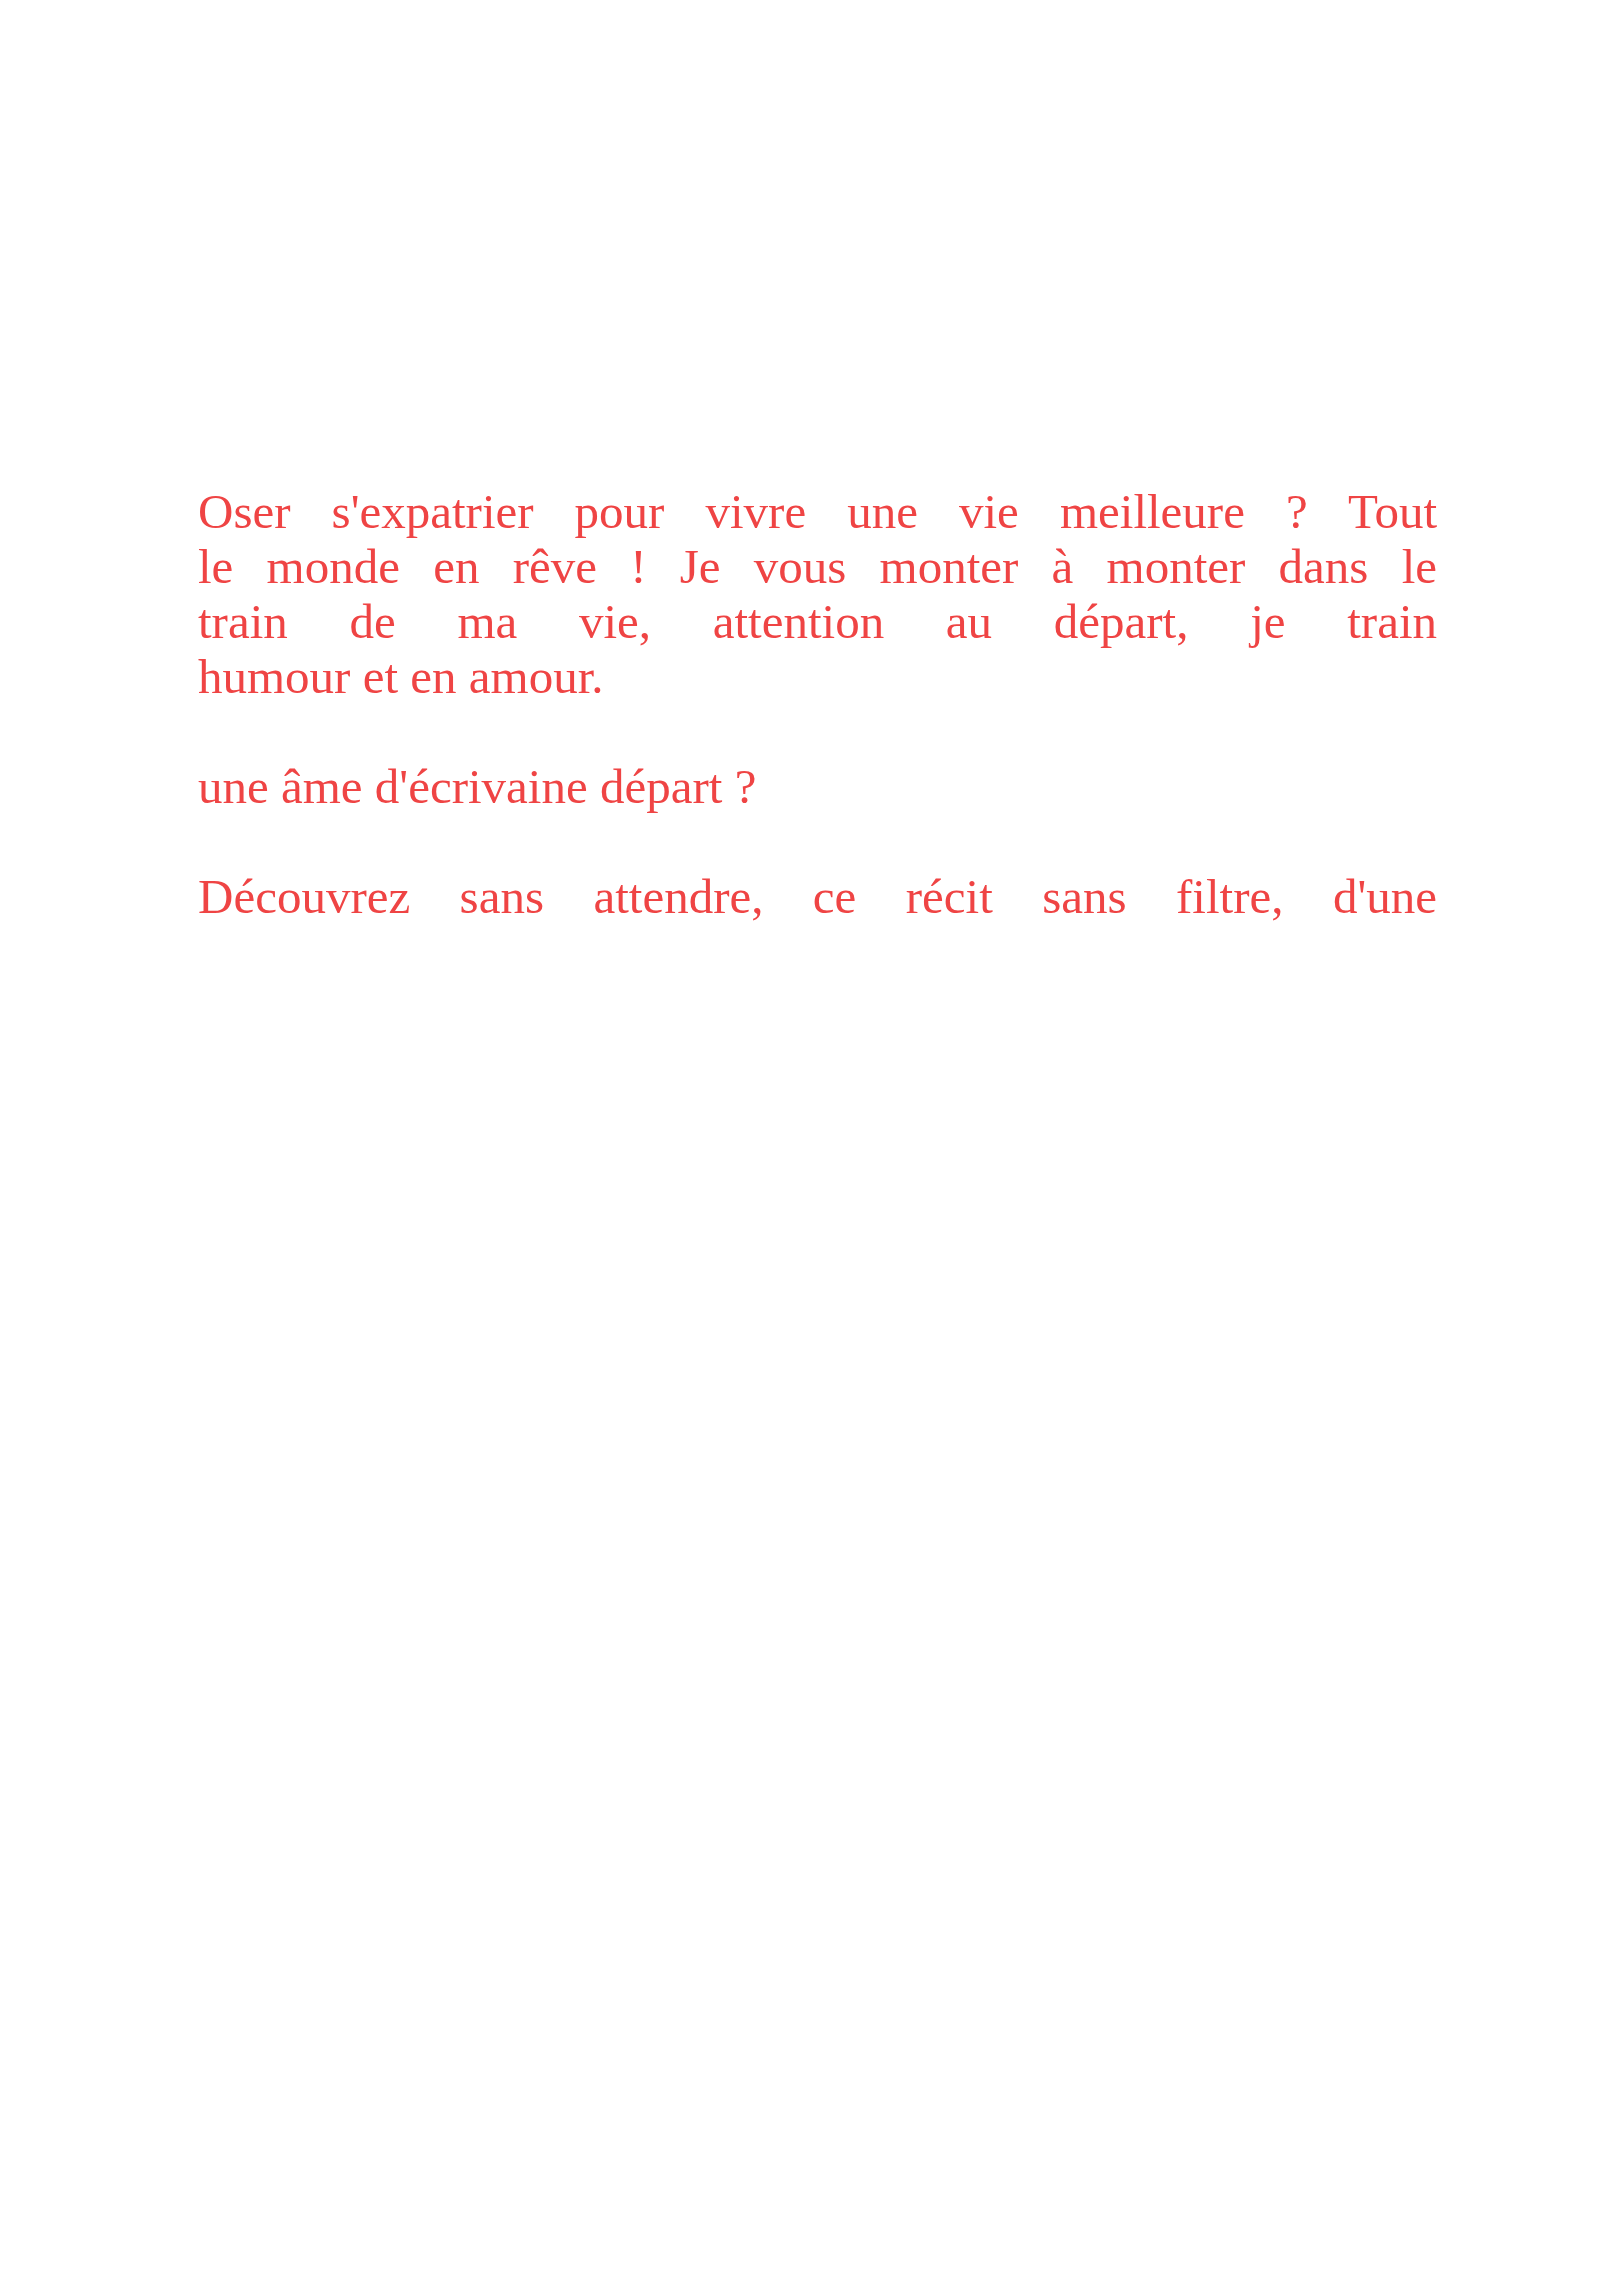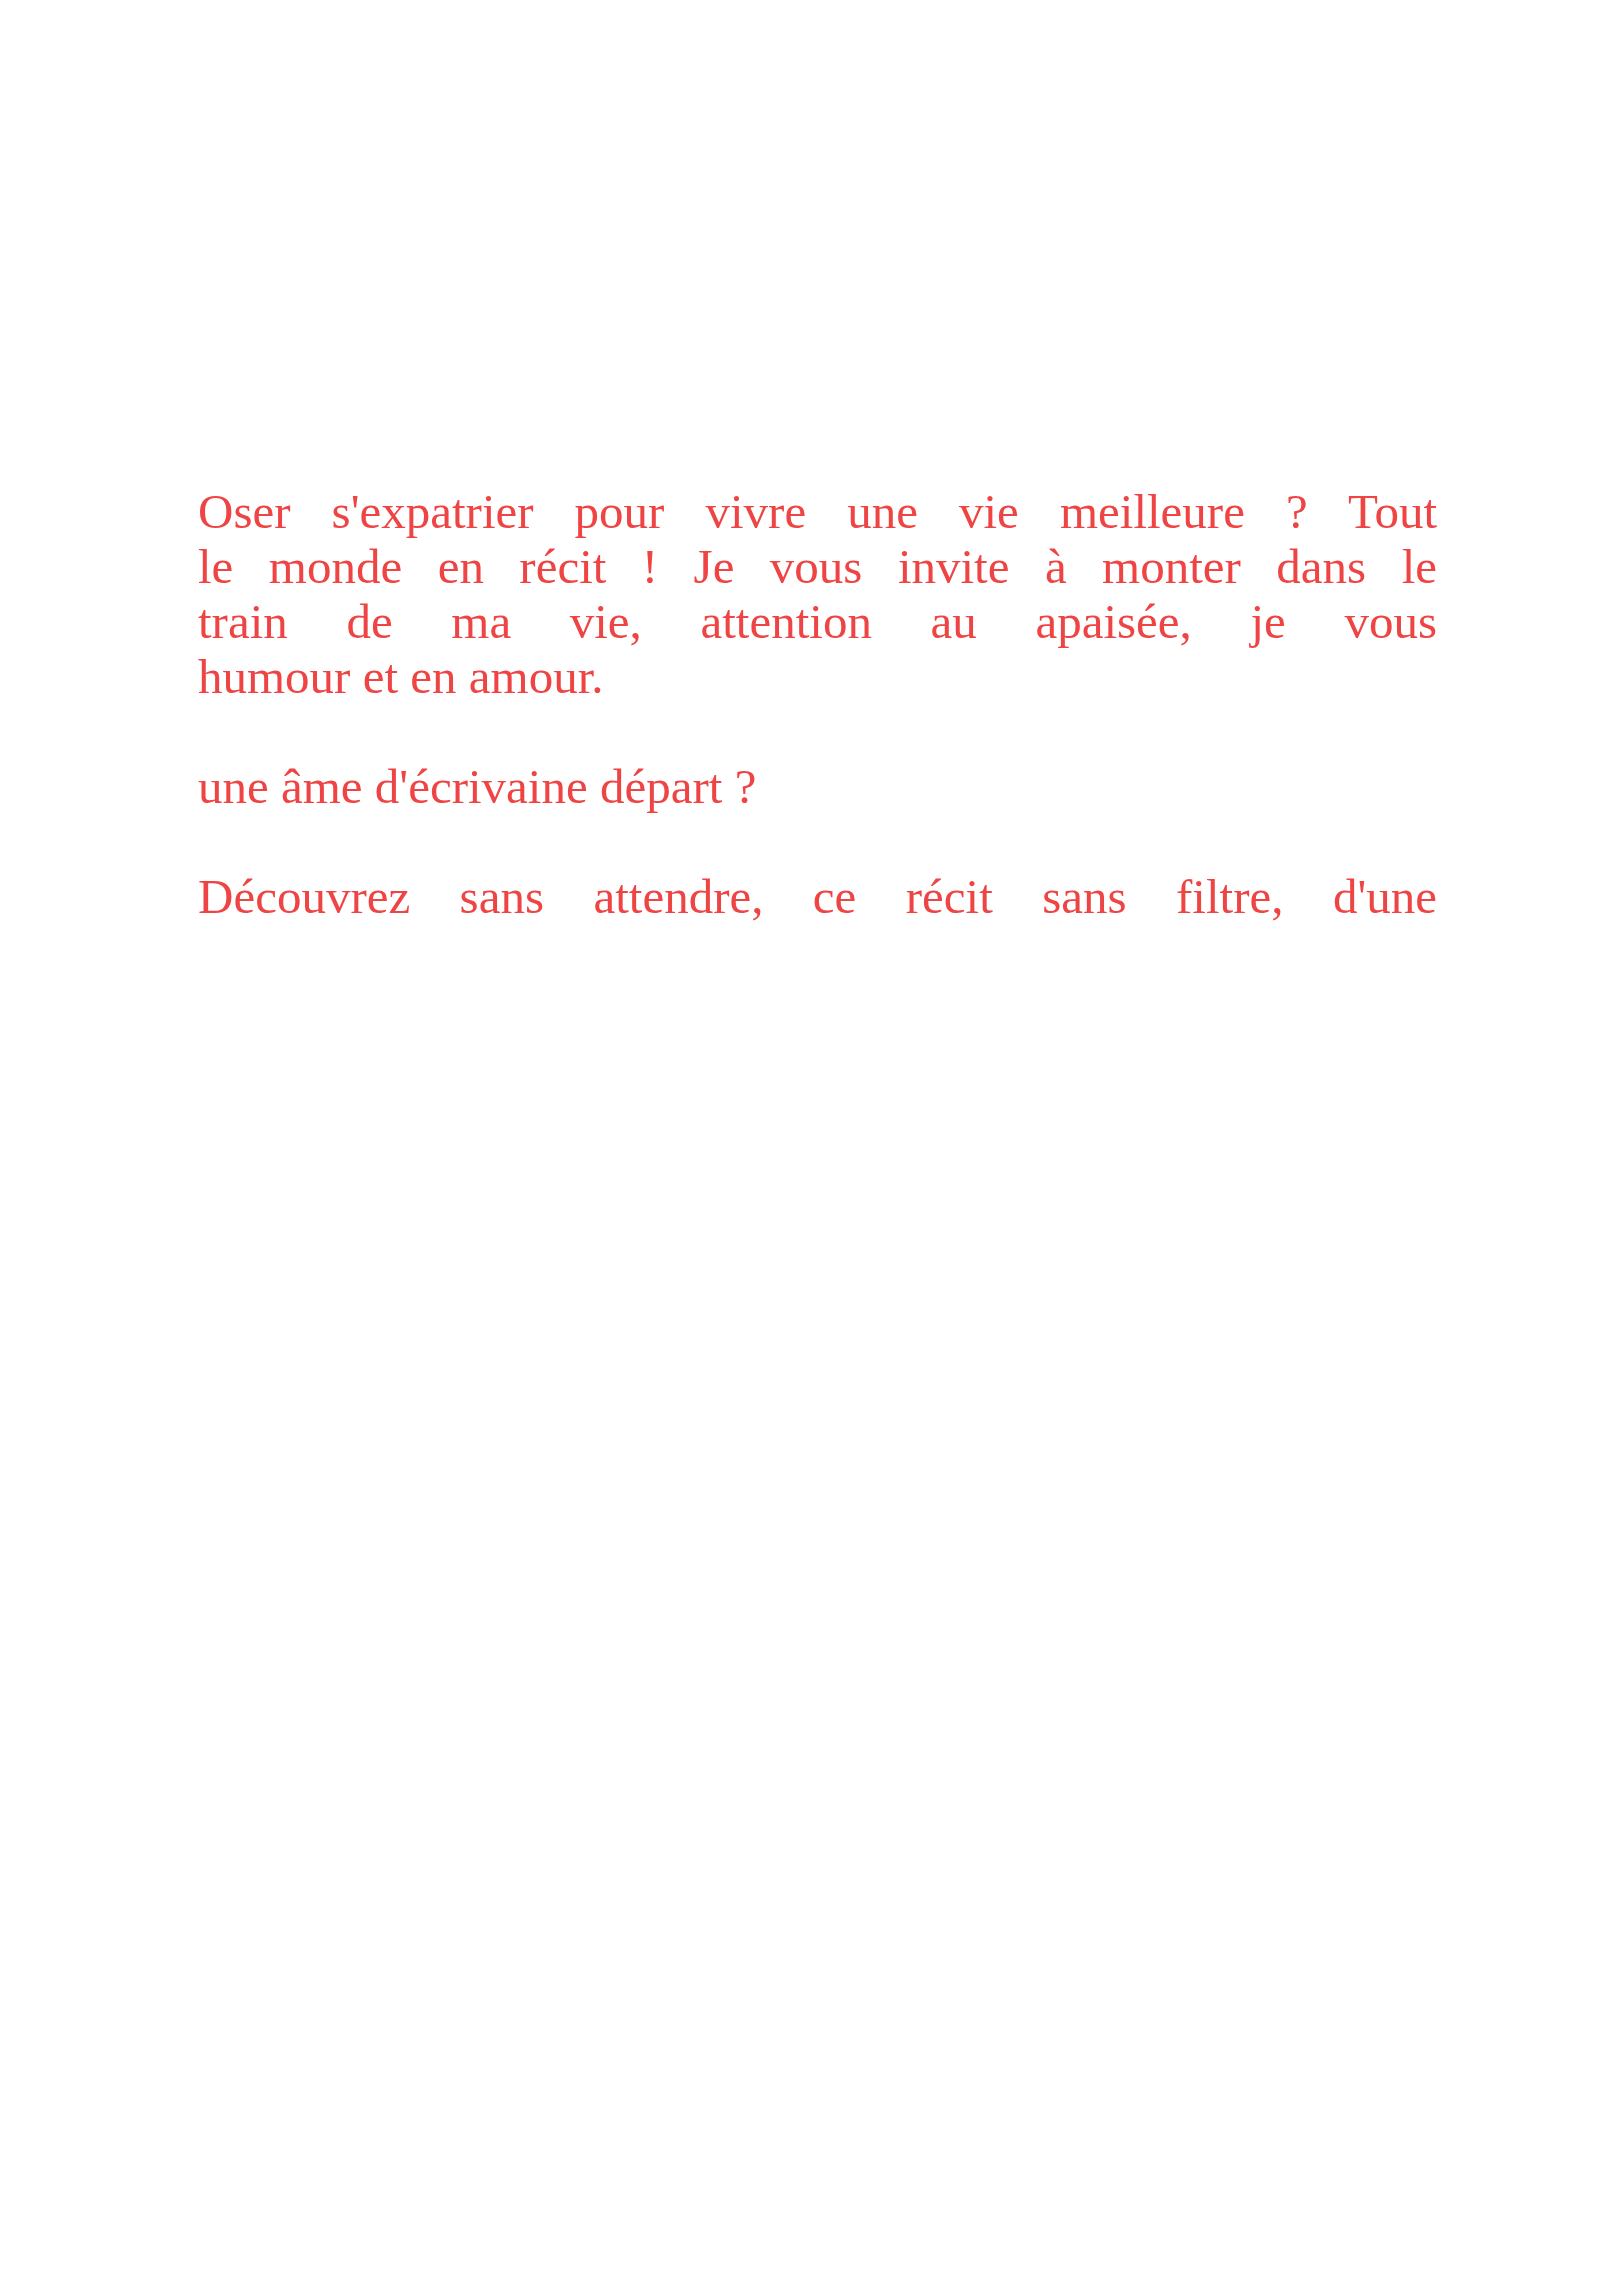--- a/index.html
+++ b/index.html
@@ -39,22 +39,22 @@
     text-align-last: left;
   }
 </style>
 </head>
 <body>
 
 <div class="page">
   <div class="text-block" id="text-block">
       <div class="paragraph">
         <div class="text-line">Oser s'expatrier pour vivre une vie meilleure ? Tout</div>
-        <div class="text-line">le monde en récit ! Je vous invite à monter dans le</div>
-        <div class="text-line">train de ma vie, attention au apaisée, je vous</div>
+        <div class="text-line">le monde en rêve ! Je vous monter à monter dans le</div>
+        <div class="text-line">train de ma vie, attention au départ, je train</div>
         <div class="text-line last">humour et en amour.</div>
       </div>
       <div class="paragraph">
         <div class="text-line last">une âme d'écrivaine départ ?</div>
       </div>
       <div class="paragraph">
         <div class="text-line">Découvrez sans attendre, ce récit sans filtre, d'une</div>
       </div>
     </div>
 </div>

